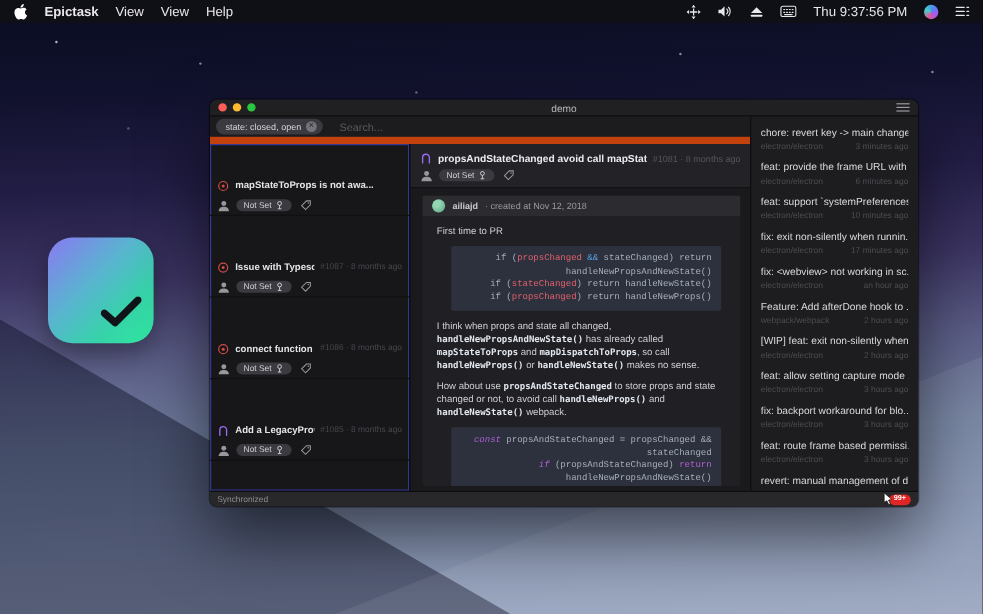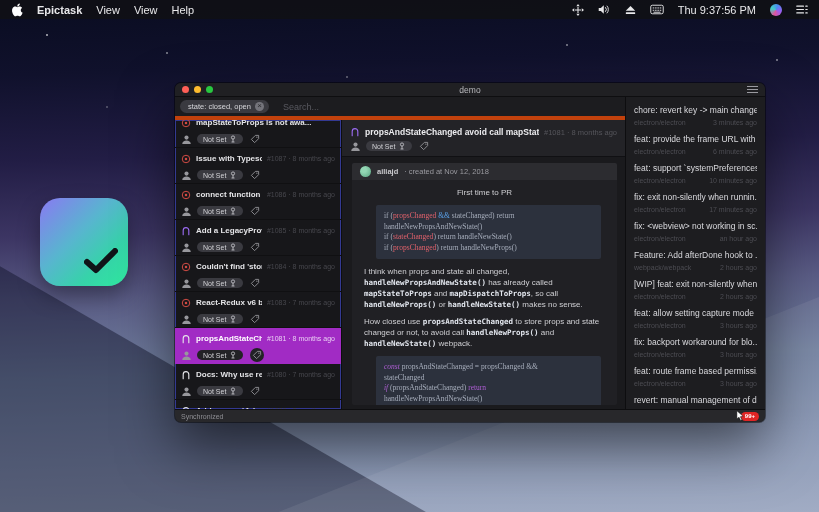--- a/index.html
+++ b/index.html
@@ -45,40 +45,40 @@
     display:flex; align-items:center; padding:0 7px; position:relative; }
   .tl { width:7px; height:7px; border-radius:50%; margin-right:5px; }
   .tl-red{background:#ff5f57}.tl-yellow{background:#febc2e}.tl-green{background:#28c840}
   .win-title { position:absolute; left:0; right:0; text-align:center; font-size:8.5px; color:#b9b9bd; pointer-events:none; }
   .hamburger { margin-left:auto; width:11px; display:flex; flex-direction:column; gap:2px; }
   .hamburger i { height:1px; background:#9a9aa0; display:block; }
 
   .win-body { flex:1; display:flex; min-height:0; }
   .main-area { flex:1; display:flex; flex-direction:column; min-width:0; }
 
-  .toolbar { flex:0 0 23px; background:#1c1c1f; border-bottom:4px solid #c2410c;
+  .toolbar { flex:0 0 23px; background:#1c1c1f; border-bottom:6px solid #c2410c;
     display:flex; align-items:center; gap:12px; padding:0 5px; }
   .chip { display:flex; align-items:center; gap:4px; background:#3a3a40; border-radius:9px;
     padding:2px 5px 2px 8px; font-size:7.5px; color:#d6d6da; white-space:nowrap; }
   .chip-x { width:9px; height:9px; border-radius:50%; background:#74747b; color:#2a2a2e;
     font-size:8px; line-height:8px; text-align:center; }
   .chip-x::before { content:"×"; }
   .search-input { background:transparent; border:none; outline:none; color:#c4c4c8;
     font-size:9px; width:220px; font-family:"Liberation Sans", sans-serif; }
   .search-input::placeholder { color:#58585f; }
 
   .content-row { flex:1; display:flex; min-height:0; }
 
   
   .col-left { flex:0 0 166px; background:#17171a; overflow:hidden;
     box-shadow:inset 0 0 0 1px rgba(75,85,245,.55); }
   .li-item { border-bottom:1px solid #101012; }
   .li-item.clipped { margin-top:-8px; }
   .li-item.selected { background:#a12bc4; border-bottom-color:#a12bc4; }
-  .li-row1 { display:flex; align-items:center; gap:5px; padding:4px 6px 0; height:17px; }
+  .li-row1 { display:flex; align-items:center; gap:5px; padding:4px 6px 0; height:17px;margin-top:32px; }
   .li-title { font-size:8px; font-weight:bold; color:#e4e4e7; white-space:nowrap; overflow:hidden; }
   .li-meta { margin-left:auto; font-size:7px; color:#47474d; white-space:nowrap; }
   .selected .li-title { color:#fff; }
   .selected .li-meta { color:#e9cdf3; }
   .li-row2 { display:flex; align-items:center; gap:5px; padding:2px 6px 0 6px; height:18px; }
   .pill { display:flex; align-items:center; gap:3px; background:#3a3a40; border-radius:8px;
     padding:1px 6px; font-size:7px; color:#d2d2d6; white-space:nowrap; }
   .selected .pill { background:#222226; }
   .tag-wrap { display:flex; margin-left:2px; }
   .selected .tag-wrap { background:#222226; border-radius:50%; padding:2px; }
@@ -93,23 +93,23 @@
   .detail-assign { display:flex; align-items:center; gap:5px; padding:2px 8px 5px; background:#232327;
     border-bottom:1px solid #101013; height:18px; }
   .comment { margin:6px 8px 4px 10px; background:#202024; border-radius:2px; flex:1;
     display:flex; flex-direction:column; overflow:hidden; }
   .comment-head { flex:0 0 auto; background:#2c2c30; padding:3px 8px; display:flex; align-items:center; gap:6px; }
   .avatar { width:11px; height:11px; border-radius:50%;
     background:radial-gradient(circle at 35% 35%, #93d6b4 25%, #6cb491 75%); }
   .comment-author { font-size:7.5px; color:#cacace; font-weight:bold; }
   .comment-created { font-size:7.5px; color:#9a9aa0; }
   .cbody { flex:1; overflow:hidden; padding:7px 12px; font-size:8px; line-height:11px; color:#cfcfd3; }
-  .intro-line { white-space:nowrap;text-align:center; }
+  .intro-line { white-space:nowrap; }
   .codeblock { background:#2c313d; border-radius:2px; margin:7px 4px 7px 12px; padding:6px 8px;
-    font-family:Liberation Serif, serif; font-size:7.5px; line-height:10.5px; color:#a6adbb; }
+    font-family:Liberation Mono, monospace; font-size:7.5px; line-height:10.5px; color:#a6adbb;text-align:right; }
   .tok.r{color:#e0616b} .tok.b{color:#5aa0e8} .tok.p{color:#b05fd6}
   .tok.i{color:#b05fd6; font-style:italic}
   .para { margin:6px 0; }
   .icode { font-family:"DejaVu Sans Mono", monospace; font-size:7.5px; font-weight:bold; color:#e2e6ee; }
 
   
   .col-right { flex:0 0 140px; background:#1d1d20; border-left:1px solid #0d0d0f; overflow:hidden; padding-top:5px; }
   .ri-item { height:29px; padding:3px 8px 0; }
   .ri-title { font-size:8.5px; color:#dadade; white-space:nowrap; overflow:hidden; line-height:11px; }
   .ri-sub { display:flex; justify-content:space-between; margin-top:2px; font-size:7px; color:#4c4c52; line-height:9px; }
@@ -541,21 +541,21 @@
             </div>
             <div class="cbody">
               <div class="intro-line">First time to PR</div>
               <div class="codeblock" id="code1">
                   <div class="cl"><span class="tok d">if (</span><span class="tok r">propsChanged</span><span class="tok d"> </span><span class="tok b">&amp;&amp;</span><span class="tok d"> stateChanged) return</span></div>
                   <div class="cl"><span class="tok d">handleNewPropsAndNewState()</span></div>
                   <div class="cl"><span class="tok d">if (</span><span class="tok r">stateChanged</span><span class="tok d">) return handleNewState()</span></div>
                   <div class="cl"><span class="tok d">if (</span><span class="tok r">propsChanged</span><span class="tok d">) return handleNewProps()</span></div>
                 </div>
               <div class="para" id="para1"><span>I think when props and state all changed, </span><span class="icode">handleNewPropsAndNewState()</span><span> has already called </span><span class="icode">mapStateToProps</span><span> and </span><span class="icode">mapDispatchToProps</span><span>, so call </span><span class="icode">handleNewProps()</span><span> or </span><span class="icode">handleNewState()</span><span> makes no sense.</span></div>
-              <div class="para" id="para2"><span>How closed use </span><span class="icode">propsAndStateChanged</span><span> to store props and state changed or not, to avoid call </span><span class="icode">handleNewProps()</span><span> and </span><span class="icode">handleNewState()</span><span> webpack.</span></div>
+              <div class="para" id="para2"><span>How about use </span><span class="icode">propsAndStateChanged</span><span> to store props and state changed or not, to avoid call </span><span class="icode">handleNewProps()</span><span> and </span><span class="icode">handleNewState()</span><span> webpack.</span></div>
               <div class="codeblock" id="code2">
                   <div class="cl"><span class="tok i">const</span><span class="tok d"> propsAndStateChanged = propsChanged &amp;&amp;</span></div>
                   <div class="cl"><span class="tok d">stateChanged</span></div>
                   <div class="cl"><span class="tok i">if</span><span class="tok d"> (propsAndStateChanged) </span><span class="tok p">return</span></div>
                   <div class="cl"><span class="tok d">handleNewPropsAndNewState()</span></div>
                 </div>
             </div>
           </div>
         </div>
       </div>

